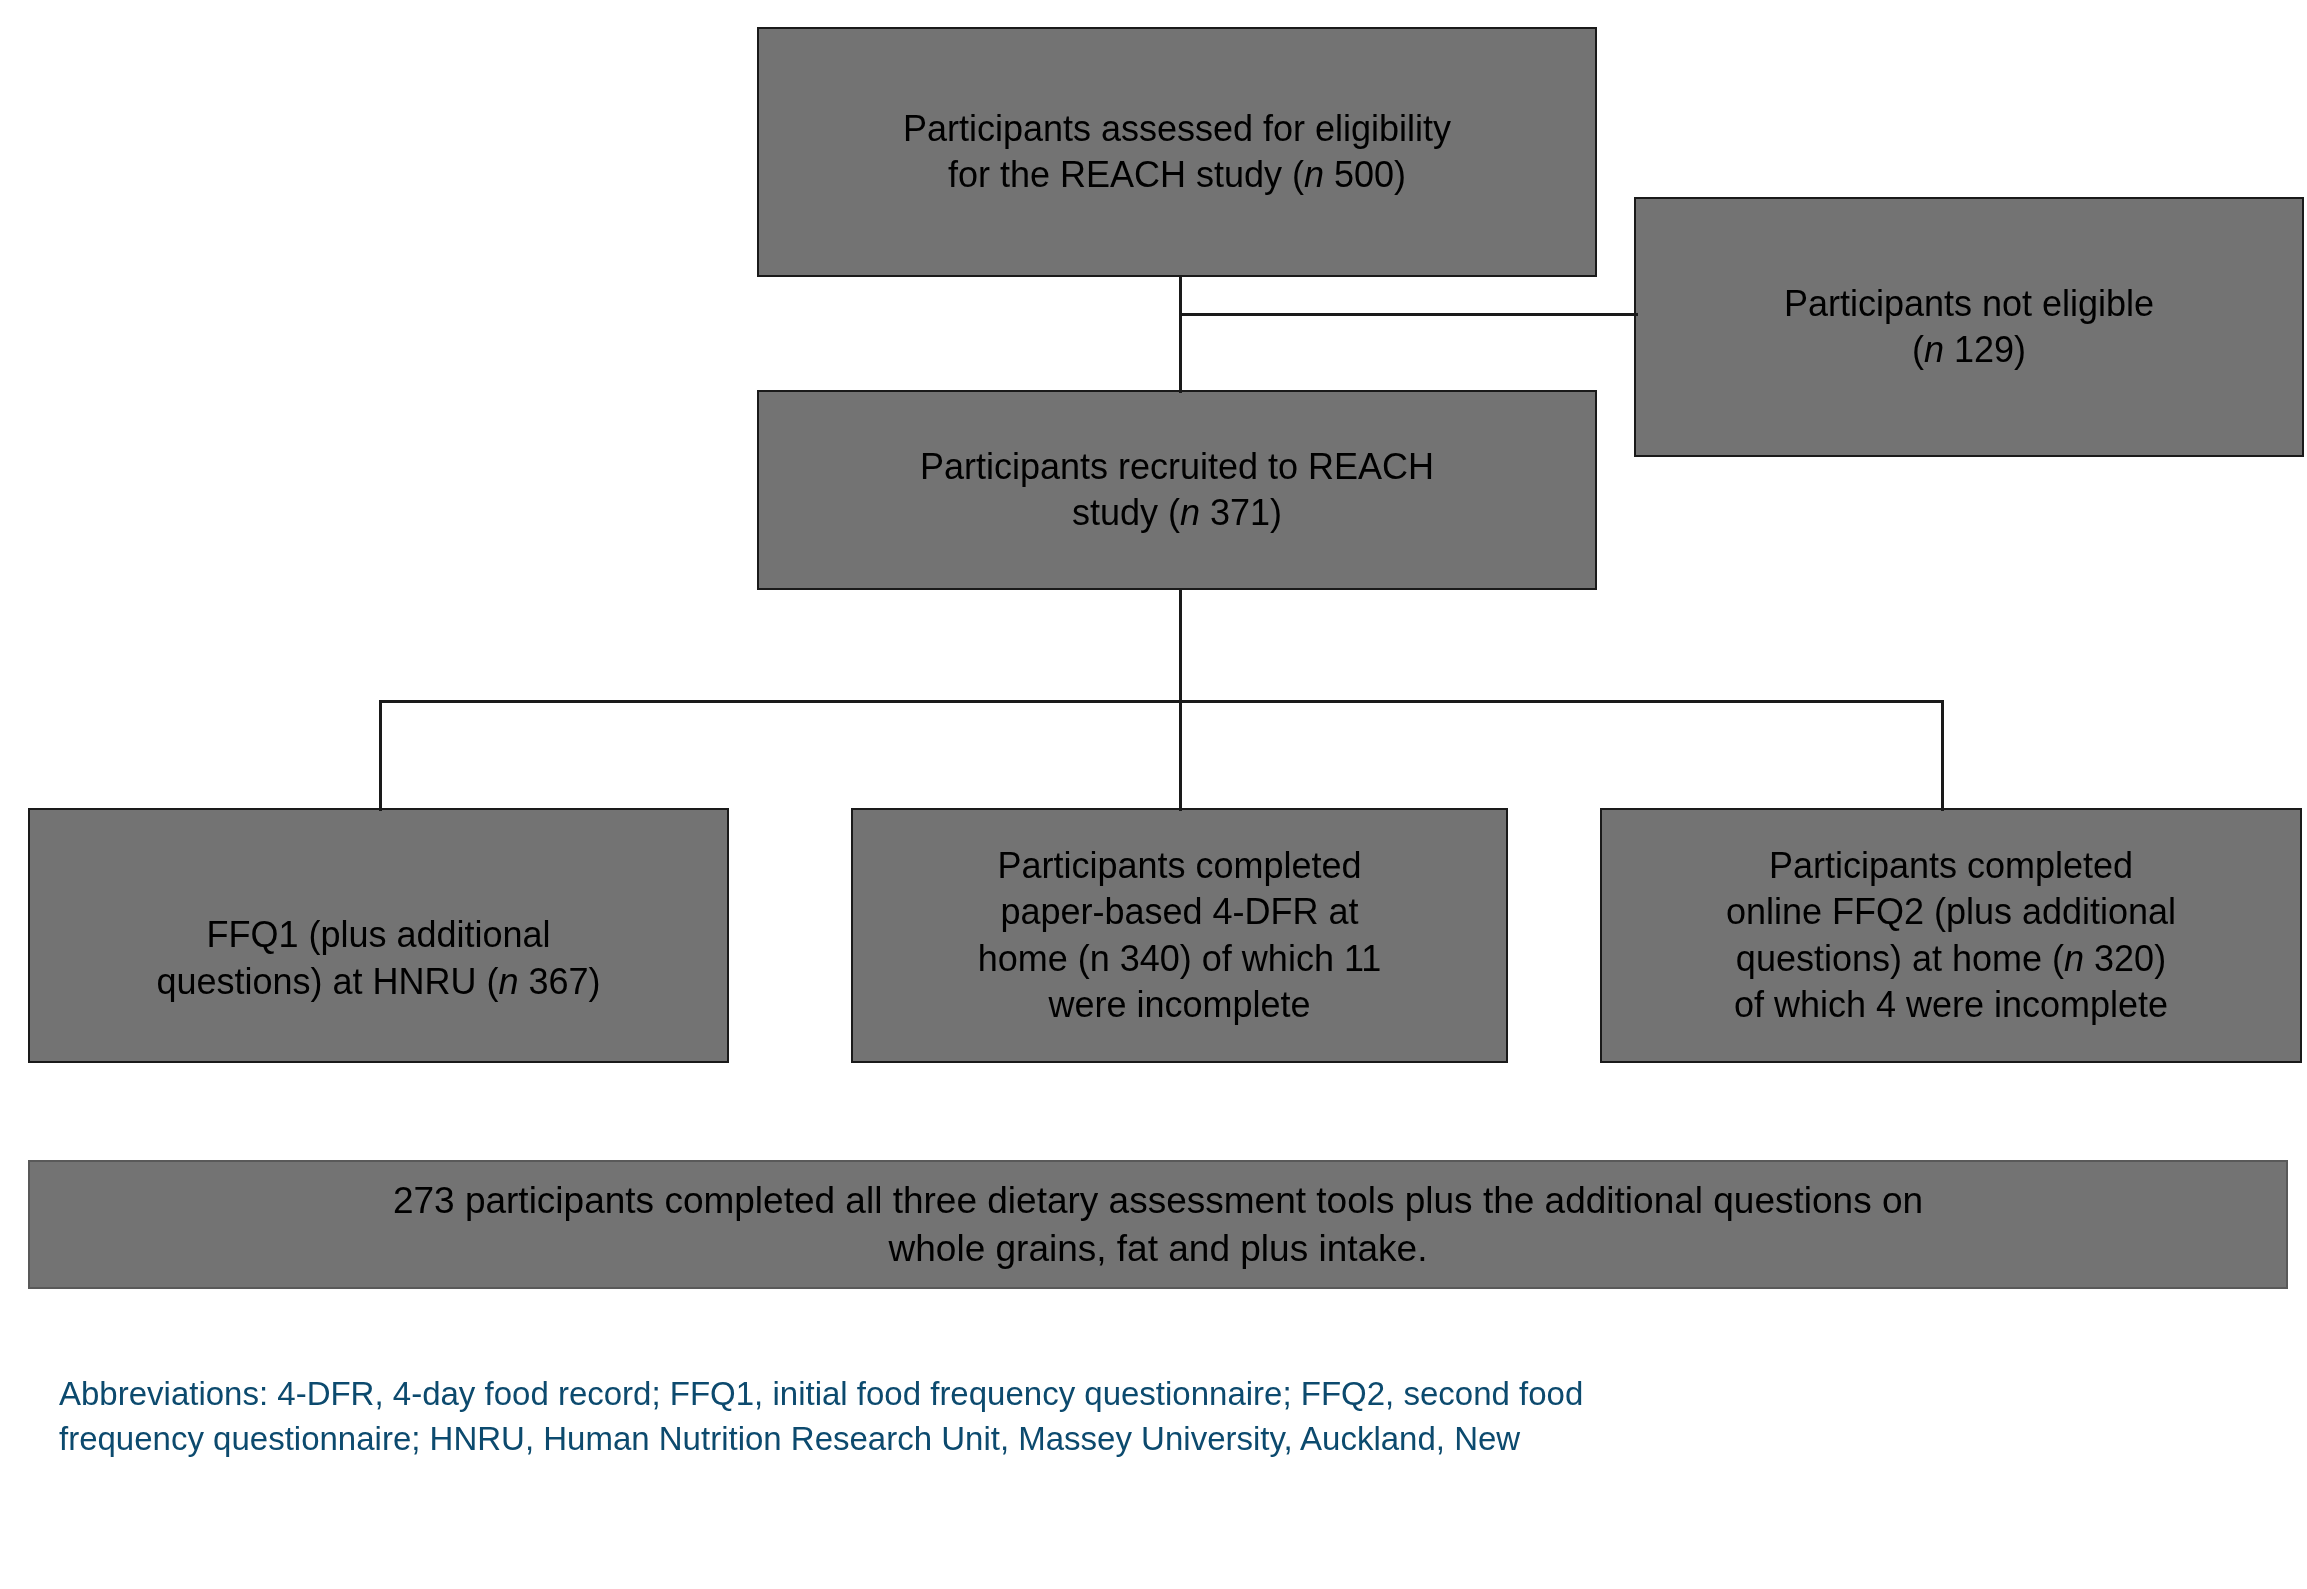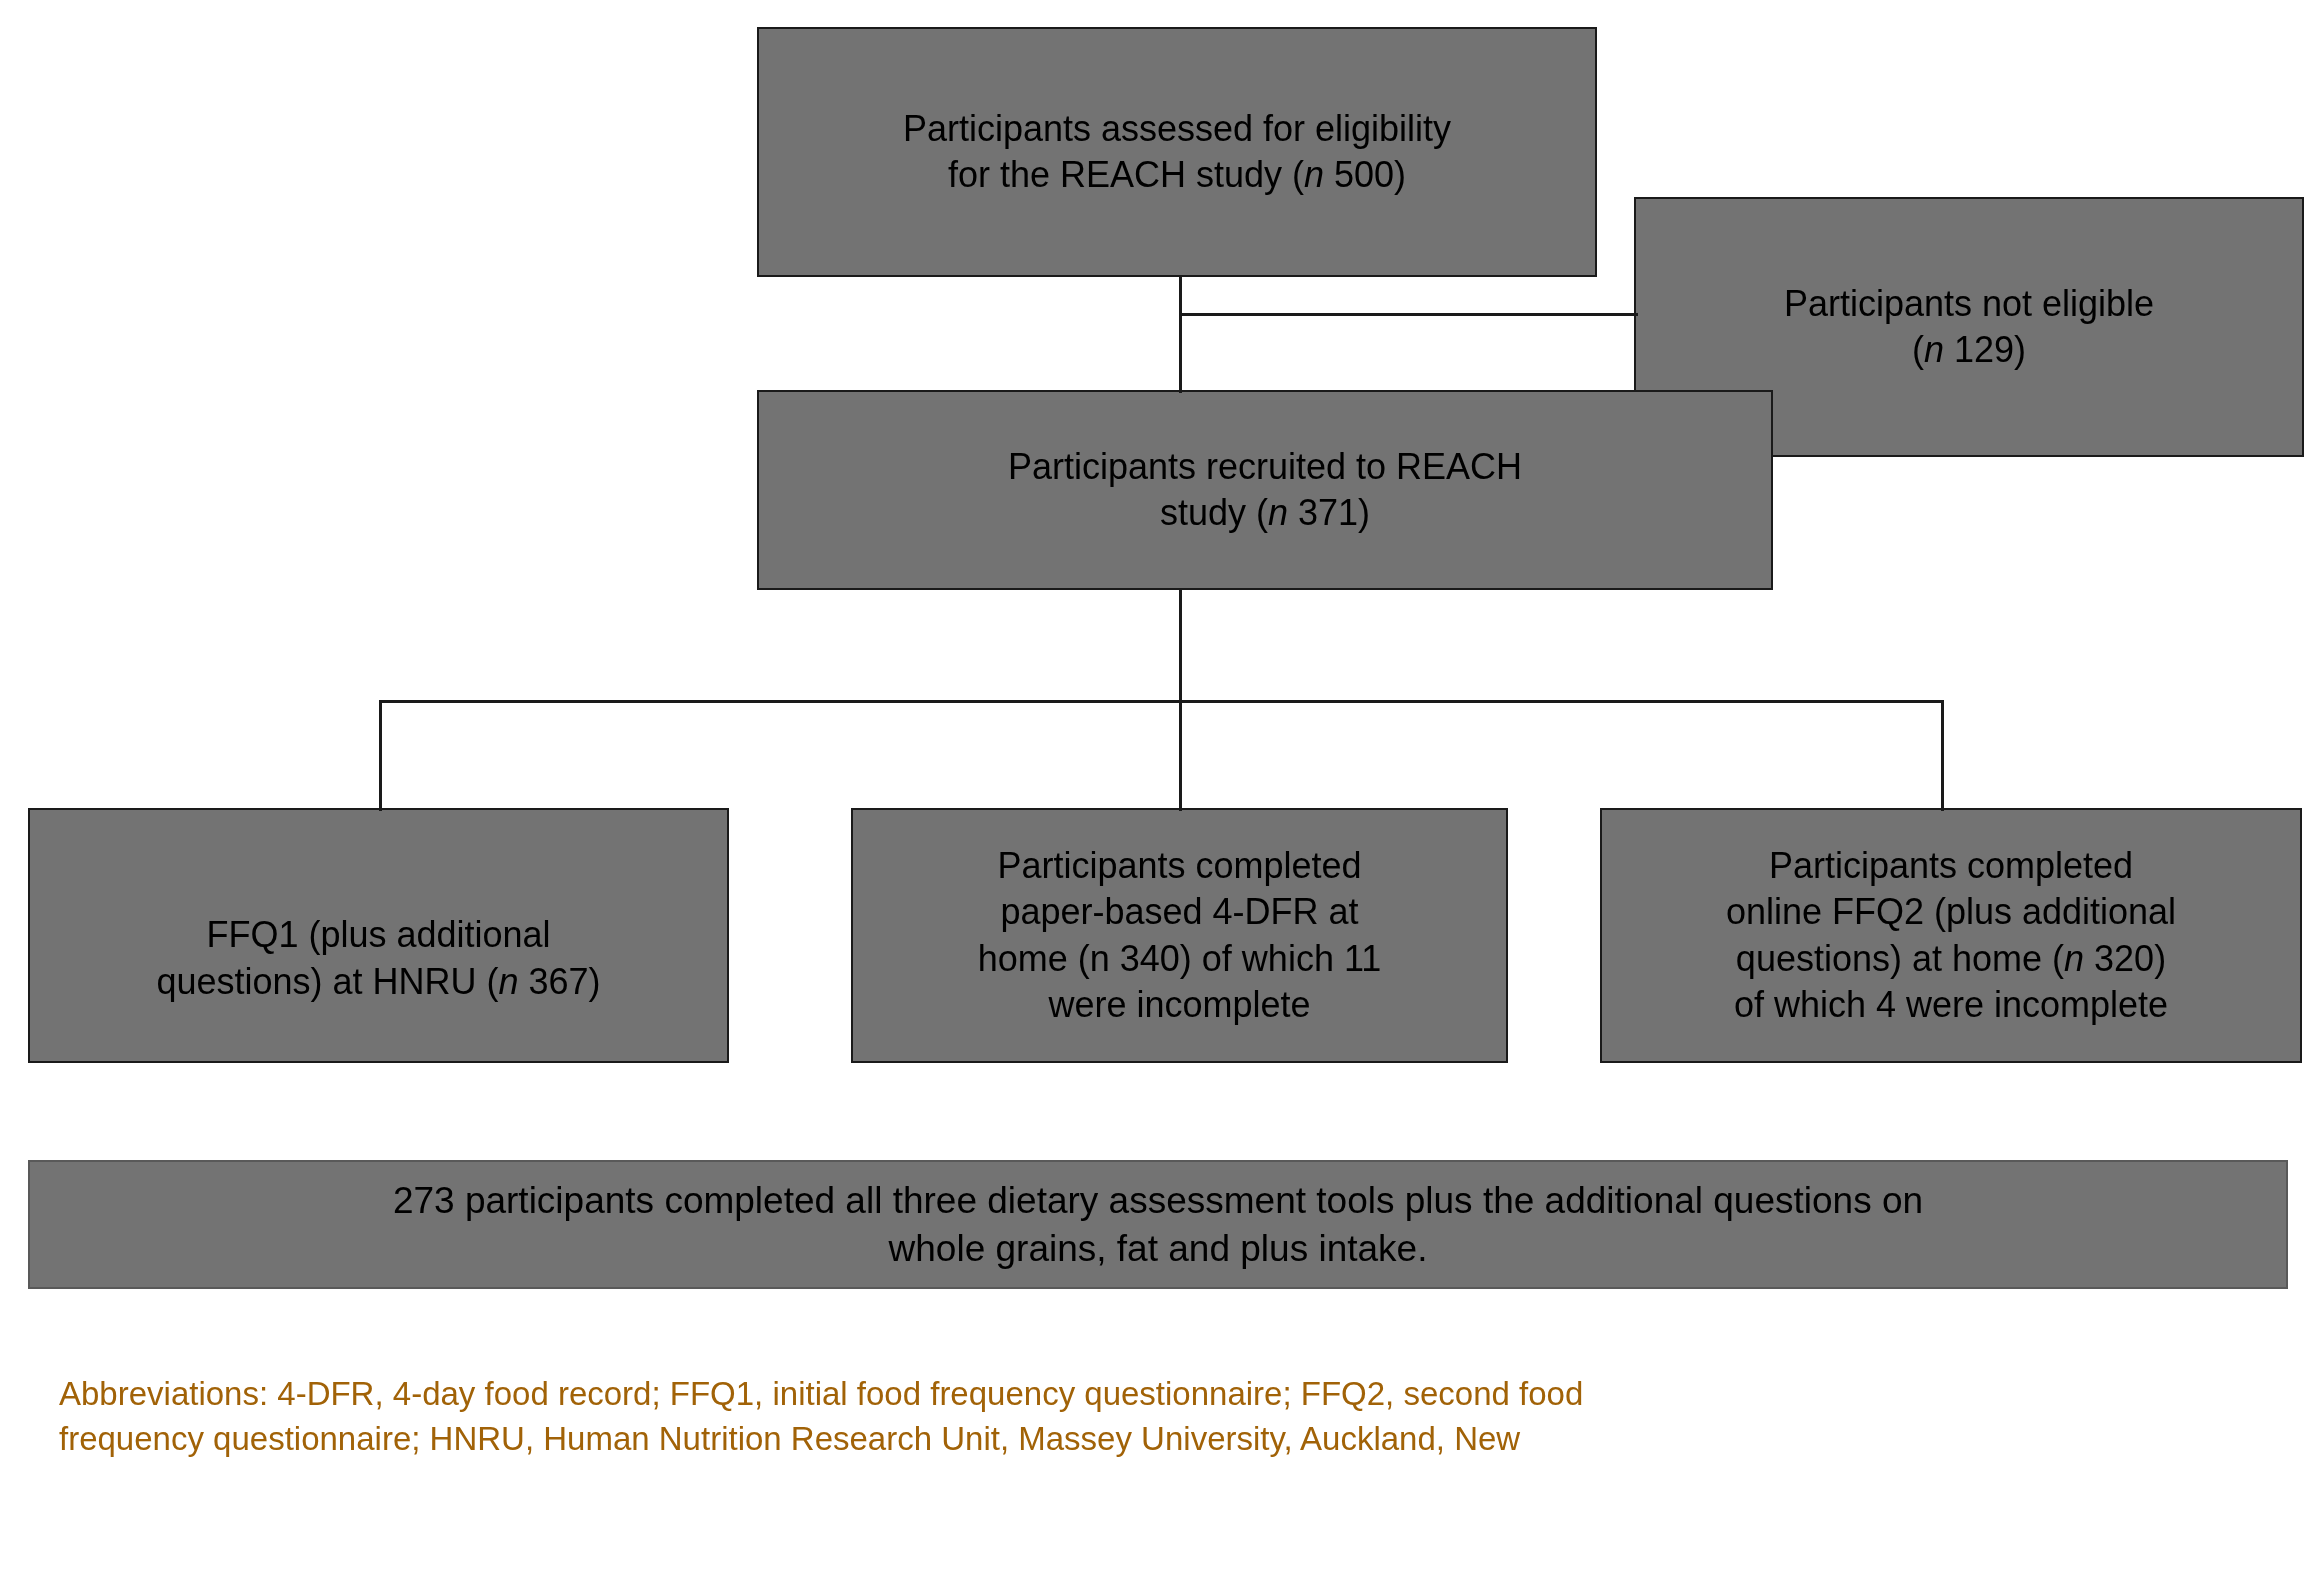--- a/index.html
+++ b/index.html
@@ -45,21 +45,21 @@
     background: #1a1a1a;
   }
   .conn.v { width: 2.7px; }
   .conn.h { height: 2.7px; }
 
   
   .caption {
     position: absolute;
     font-size: 33px;
     line-height: 1.36;
-    color: #a16207;
+    color: #0c4a6e;
     text-align: left;
   }
 
   i.n { font-style: italic; }
 </style>
 </head>
 <body>
 
 <div id="canvas">
 
@@ -70,21 +70,21 @@
     </span>
   </div>
 
   <div class="box" style="left:1634px; top:197px; width:670px; height:260px;">
     <span class="txt">
       <span>Participants not eligible</span><br>
       <span>(</span><i class="n">n</i><span> 129)</span>
     </span>
   </div>
 
-  <div class="box" style="left:757px; top:390px; width:1016px; height:200px;">
+  <div class="box" style="left:757px; top:390px; width:840px; height:200px;">
     <span class="txt">
       <span>Participants recruited to REACH</span><br>
       <span>study (</span><i class="n">n</i><span> 371)</span>
     </span>
   </div>
 
   <div class="box" style="left:28px; top:808px; width:701px; height:255px;">
     <span class="txt">
       <br>
       <span>FFQ1 (plus additional</span><br>

